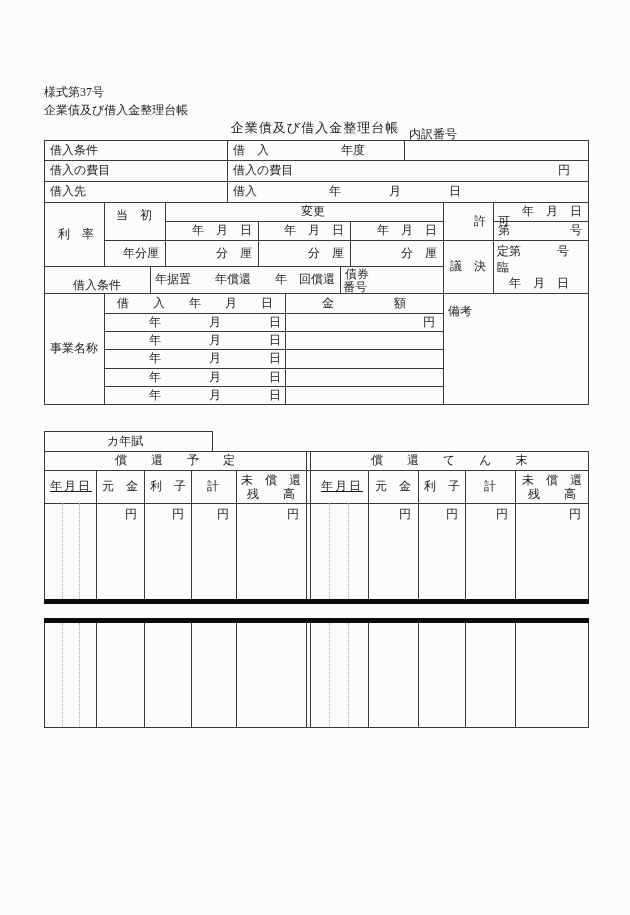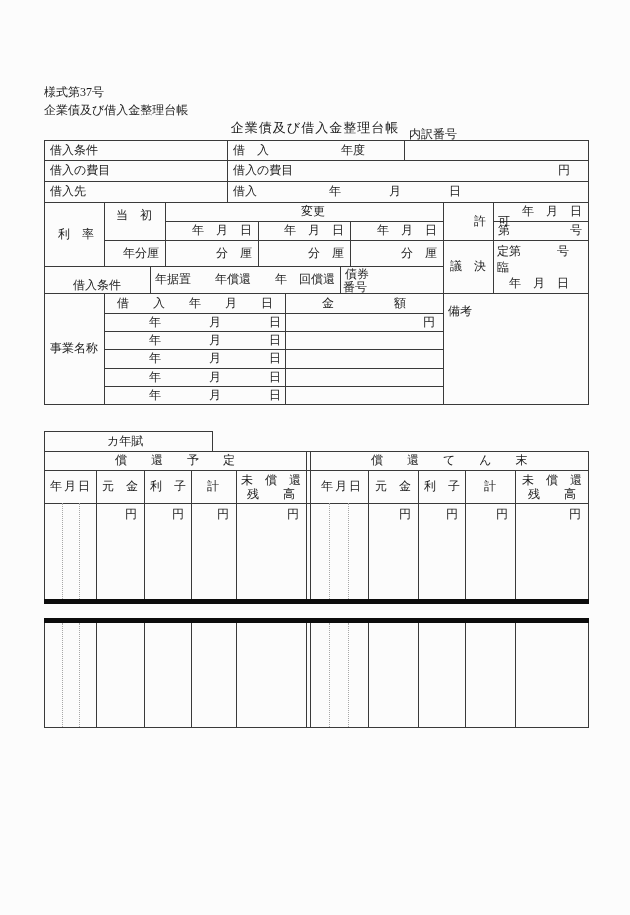--- a/index.html
+++ b/index.html
@@ -5,21 +5,21 @@
   html,body{margin:0;padding:0;background:#e8e8e8;}
   .page{position:relative;width:630px;height:915px;background:#fcfcfc;overflow:hidden;
         font-family:"Liberation Serif","DejaVu Serif",serif;}
   .t{position:absolute;font-size:12px;line-height:1;color:#1c1c1c;white-space:pre;}
   .t13{font-size:13px;}
   .ctr{left:0;width:630px;text-align:center;letter-spacing:1px;}
   .hl{position:absolute;height:1px;background:#3a3a3a;}
   .vl{position:absolute;width:1px;background:#3a3a3a;}
   .dl{position:absolute;width:0;border-left:1px dotted #a8a8a8;}
   .tk{position:absolute;height:5px;background:#0c0c0c;}
-  .ls2{letter-spacing:2px;}
+  .ls2{letter-spacing:2px;text-decoration:underline;}
 </style>
 </head>
 <body>
 
 <div class="page">
 
   <div class="t" style="left:44px;top:86px">様式第37号</div>
   <div class="t" style="left:44px;top:104px">企業債及び借入金整理台帳</div>
   <div class="t t13 ctr" style="top:121px">企業債及び借入金整理台帳</div>
 

